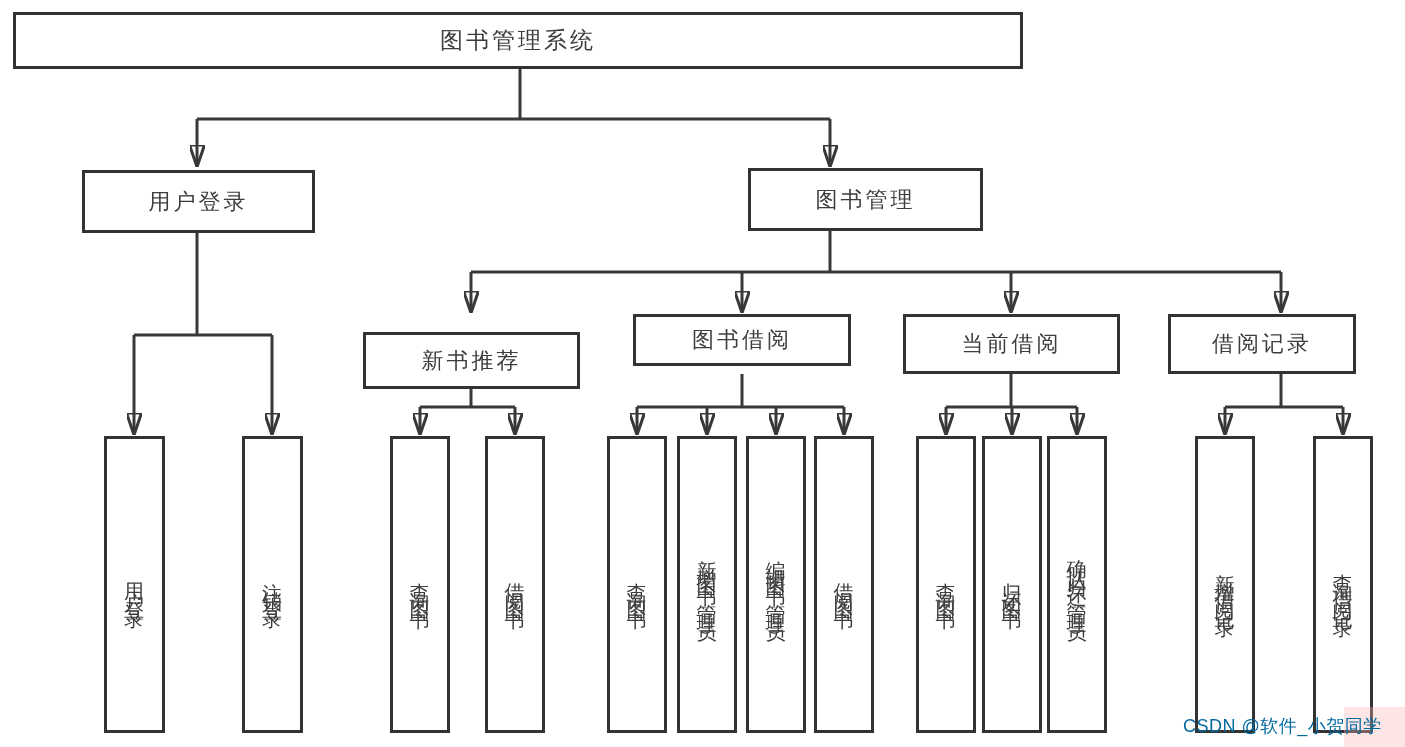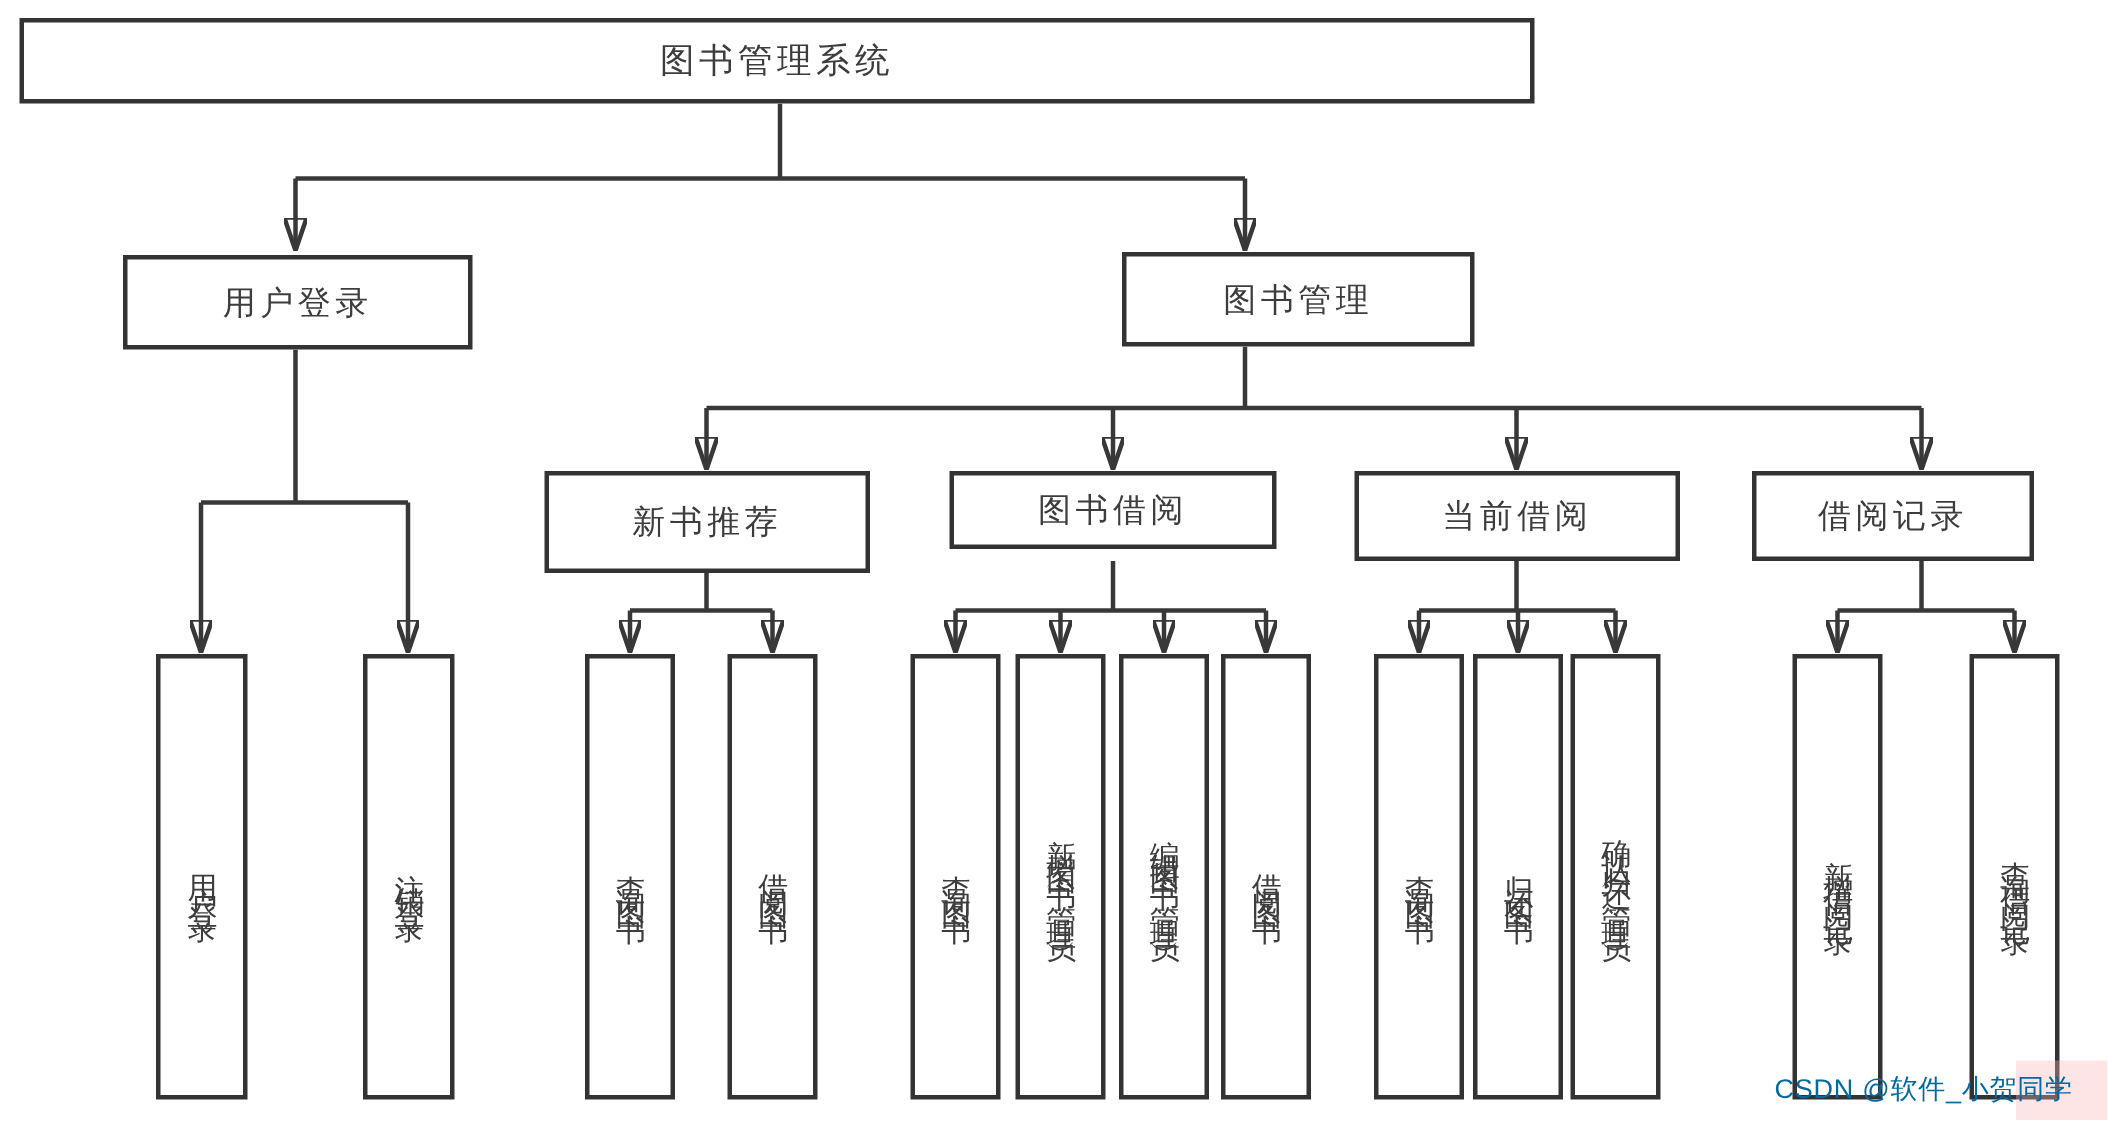--- a/index.html
+++ b/index.html
@@ -110,21 +110,21 @@
     <path d="M1225,407 H1343"></path>
     <path d="M1225,407 V434" marker-end="url(#arw)"></path>
     <path d="M1343,407 V434" marker-end="url(#arw)"></path>
   </svg>
 
   <div class="node root h" style="left:13px; top:12px; width:1010px; height:57px;">图书管理系统</div>
 
   <div class="node h" style="left:82px; top:170px; width:233px; height:63px;">用户登录</div>
   <div class="node h" style="left:712px; top:168px; width:235px; height:63px;margin-left:36px;">图书管理</div>
 
-  <div class="node h" style="left:363px; top:314px; width:217px; height:68px;">新书推荐</div>
+  <div class="node h" style="left:363px; top:332px; width:217px; height:57px;">新书推荐</div>
   <div class="node h" style="left:633px; top:314px; width:218px; height:52px;">图书借阅</div>
   <div class="node h" style="left:903px; top:314px; width:217px; height:60px;">当前借阅</div>
   <div class="node h" style="left:1168px; top:314px; width:188px; height:60px;">借阅记录</div>
 
   <div class="node v" style="left:104px; top:436px; width:61px; height:297px;">用户登录</div>
   <div class="node v" style="left:242px; top:436px; width:61px; height:297px;">注销登录</div>
 
   <div class="node v" style="left:390px; top:436px; width:60px; height:297px;">查询图书</div>
   <div class="node v" style="left:485px; top:436px; width:60px; height:297px;">借阅图书</div>
 

